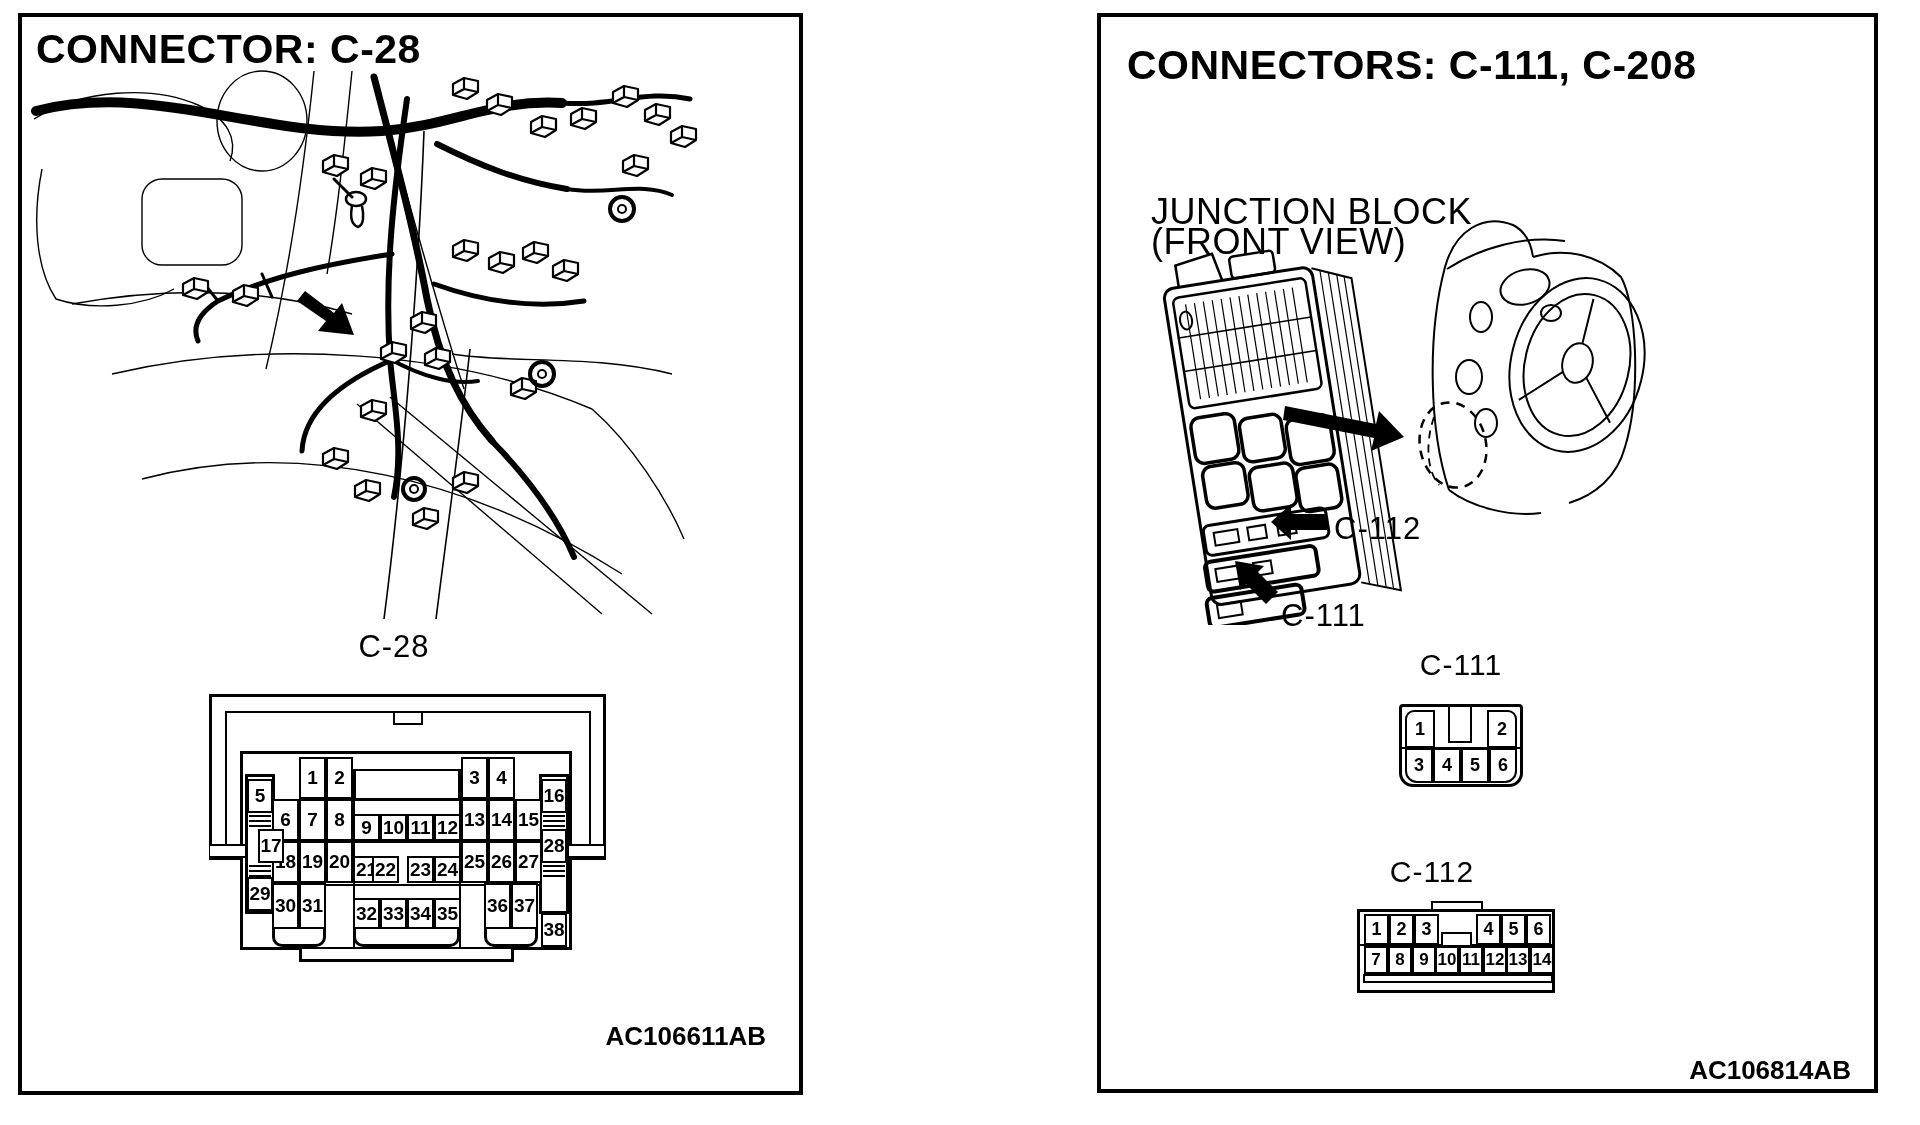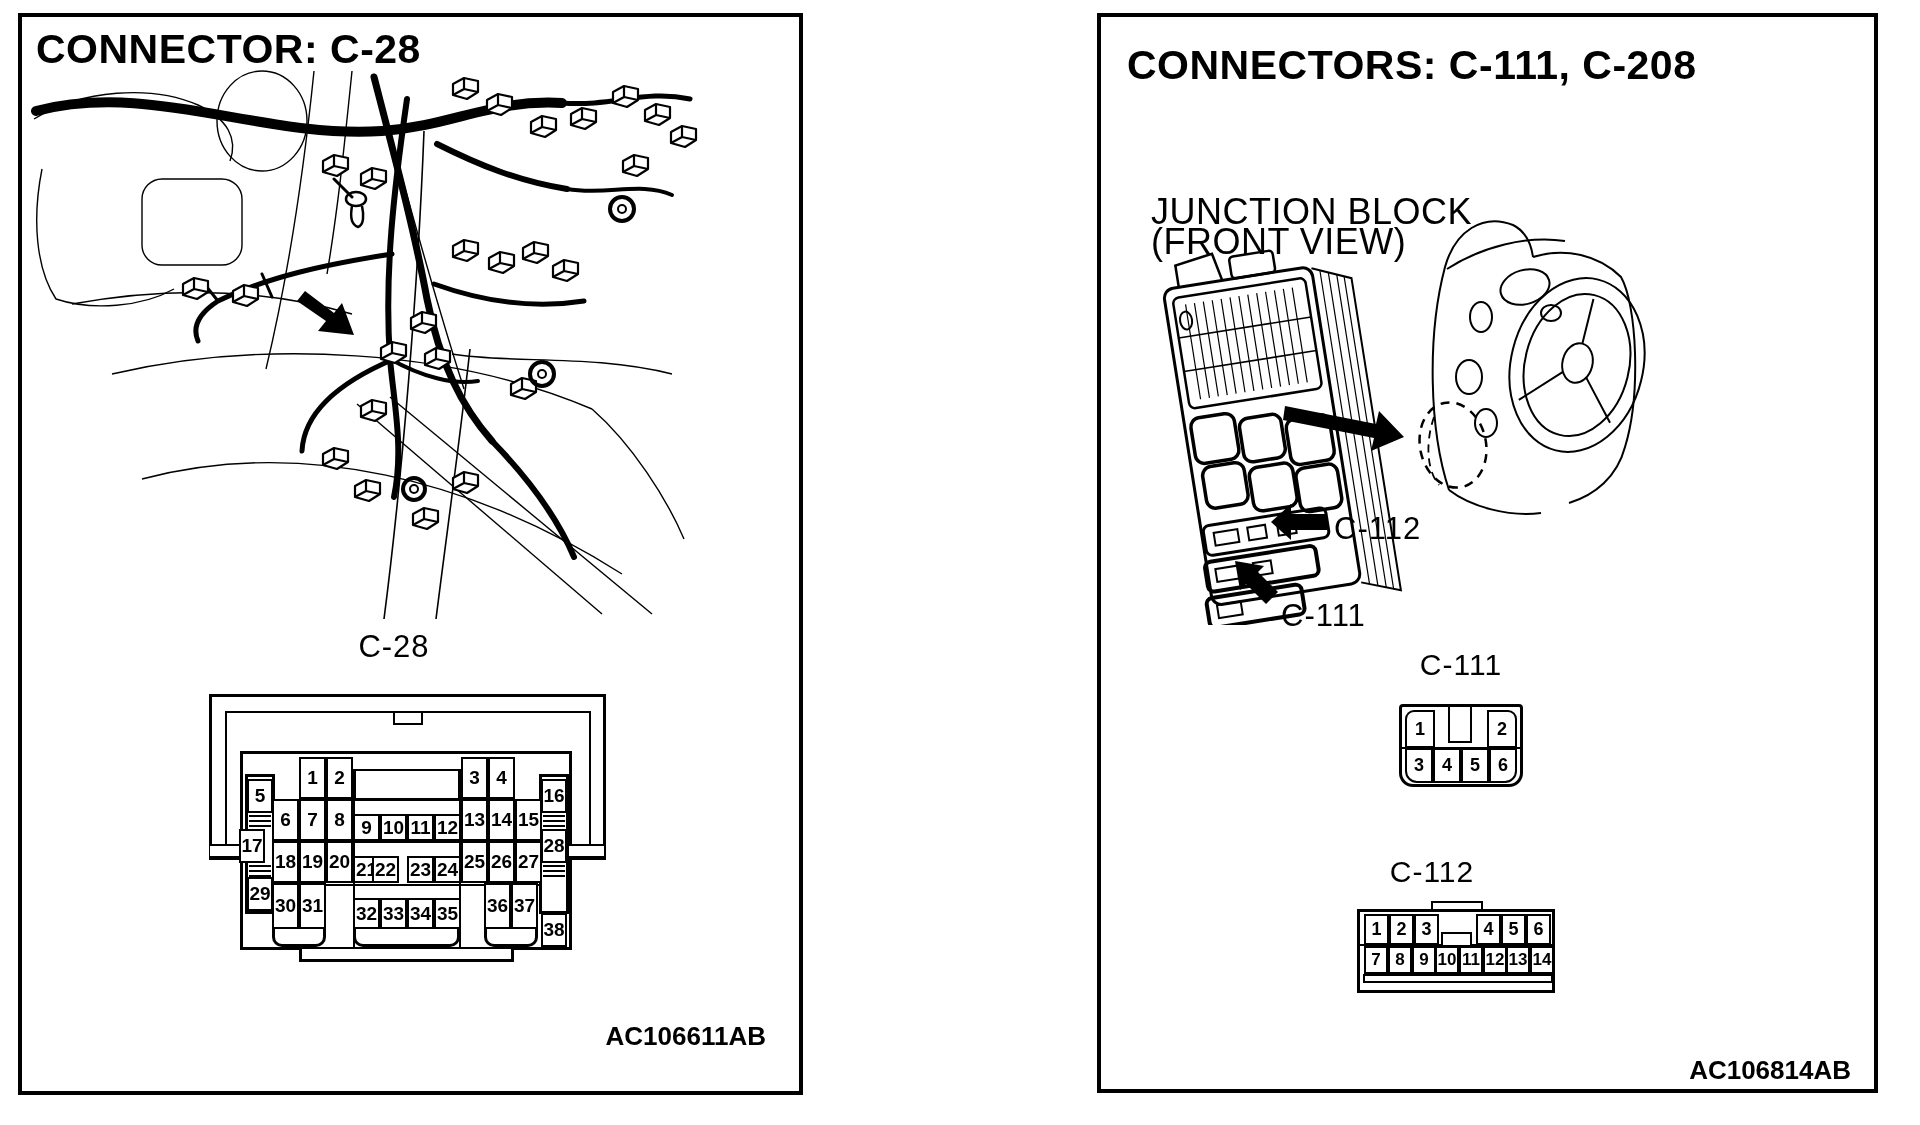--- a/index.html
+++ b/index.html
@@ -180,21 +180,21 @@
       <div class="pin" style="left: 493px; top: 824px; width: 27px; height: 42px;">27</div>
       <div class="pin" style="left: 250px; top: 866px; width: 27px; height: 46px;">30</div>
       <div class="pin" style="left: 277px; top: 866px; width: 27px; height: 46px;">31</div>
       <div class="pin" style="left: 331px; top: 881px; width: 27px; height: 31px;">32</div>
       <div class="pin" style="left: 358px; top: 881px; width: 27px; height: 31px;">33</div>
       <div class="pin" style="left: 385px; top: 881px; width: 27px; height: 31px;">34</div>
       <div class="pin" style="left: 412px; top: 881px; width: 27px; height: 31px;">35</div>
       <div class="pin" style="left: 462px; top: 866px; width: 27px; height: 46px; text-align: center;">36</div>
       <div class="pin" style="left: 489px; top: 866px; width: 27px; height: 46px;">37</div>
       <div class="pin" style="left: 225px; top: 762px; width: 26px; height: 34px;">5</div>
-      <div class="pin" style="left: 217px; top: 812px; width: 26px; height: 34px;">17</div>
+      <div class="pin" style="left: 236px; top: 812px; width: 26px; height: 34px;">17</div>
       <div class="pin" style="left: 225px; top: 860px; width: 26px; height: 34px;">29</div>
       <div class="pin" style="left: 519px; top: 762px; width: 26px; height: 34px;">16</div>
       <div class="pin" style="left: 519px; top: 812px; width: 26px; height: 34px;">28</div>
       <div class="pin" style="left: 519px; top: 860px; width: 26px; height: 34px; margin-top: 36px;">38</div>
     </div>
 
   <div class="code" style="right:33px;top:1004px">AC106611AB</div>
 </div>
 
 <div class="panel" id="right-panel" style="left:1097px;top:13px;width:781px;height:1080px">

